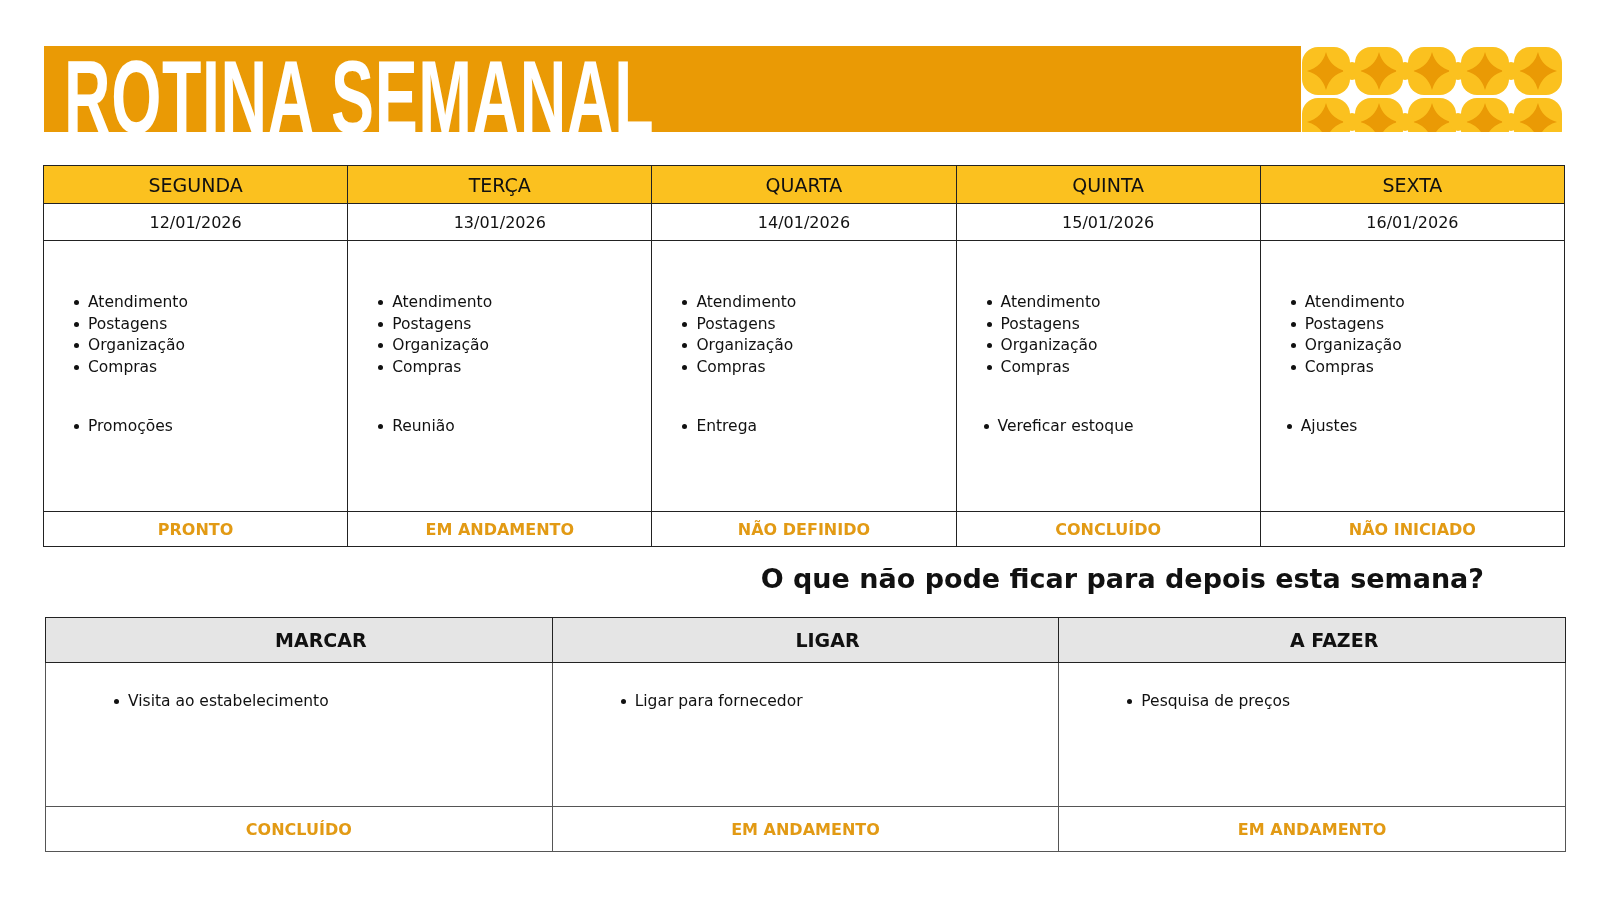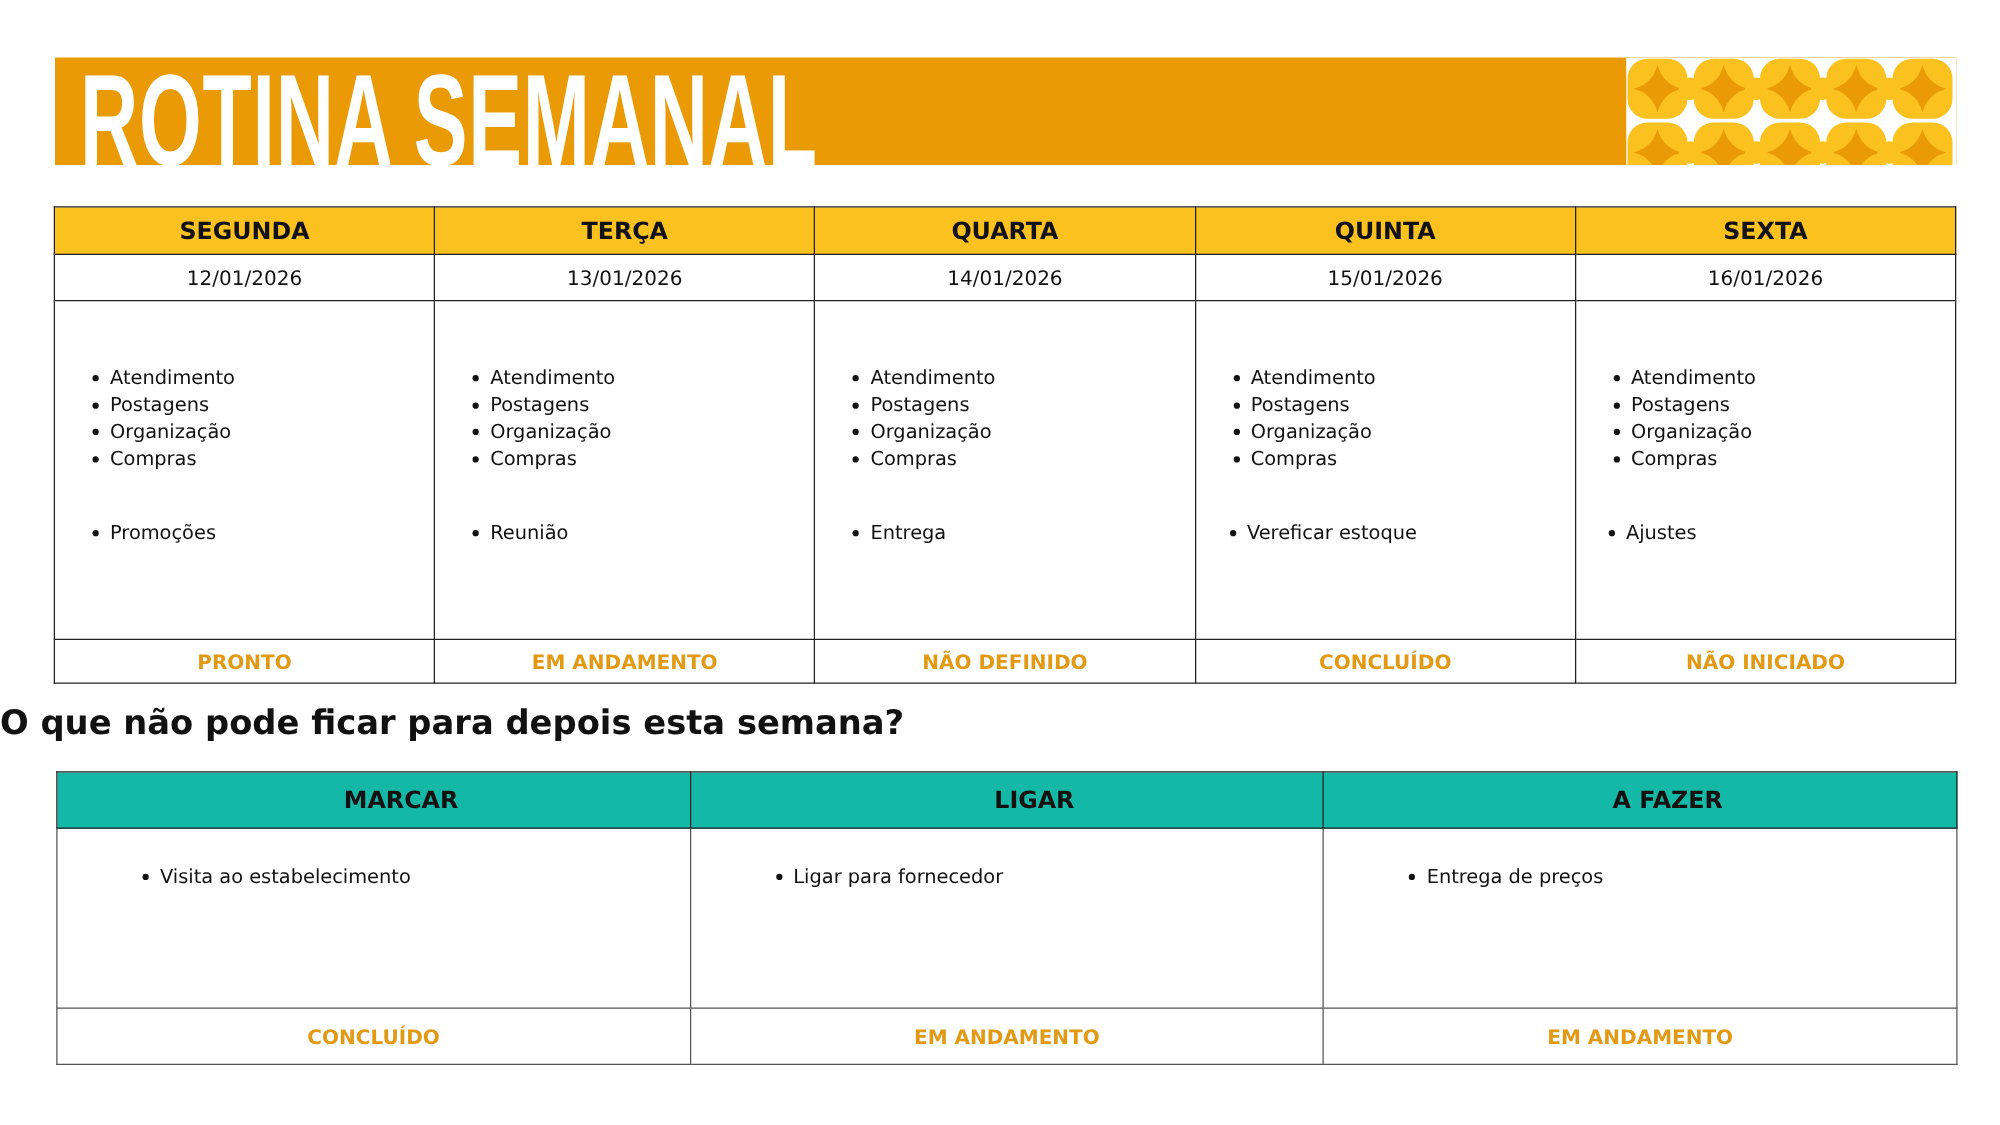--- a/index.html
+++ b/index.html
@@ -13,37 +13,37 @@
                   color:#ffffff; font-size:104px; line-height:110px;
                   transform:scaleX(0.62); transform-origin:left center;
                   letter-spacing:1px; white-space:nowrap; }
   .pattern { position:absolute; left:1257px; top:0; width:264px; height:101px; background:#fff; }
 
   table { border-collapse:collapse; table-layout:fixed; position:absolute; }
   td, th { padding:0; text-align:center; vertical-align:middle; }
 
   .week { left:43px; top:165px; width:1522px; }
   .week th { background:#FBC11F; border:1.5px solid #222; height:37px;
-             font-size:19px; font-weight:bold; color:#111; }
+             font-size:19px; font-weight:normal; color:#111; }
   .week td.date { border:1.5px solid #222; height:36px; font-size:16px; color:#111; }
   .week td.tasks { border:1.5px solid #222; height:270px; vertical-align:top; text-align:left; }
   .week td.status { border:1.5px solid #222; height:34px; font-size:16px; font-weight:bold; color:#E29A14;text-align:center; }
 
   ul { margin:0; padding:0; list-style:none; }
   li { font-size:15.5px; line-height:21.5px; position:relative; padding-left:14px; color:#111; }
   li::before { content:""; position:absolute; left:0; top:8px; width:5px; height:5px;
                border-radius:50%; background:#111; }
   .tasks-wrap { padding:51px 0 0 30px; }
   .extra { margin-top:38px; }
 
-  .question { position:absolute; left:0; width:1484px; top:563px; text-align:left;
+  .question { position:absolute; left:0; width:1484px; top:563px; text-align:right;
               font-size:27px; font-weight:bold; color:#111; }
 
   .todo { left:45px; top:617px; width:1521px; }
-  .todo th { background:#14b8a6; border:1.5px solid #222; height:44px;
+  .todo th { background:#e5e5e5; border:1.5px solid #222; height:44px;
              font-size:19px; font-weight:bold; color:#111;padding-left:44px; }
   .todo td.tasks { border:1px solid #555; height:143px; vertical-align:top; text-align:left; }
   .todo td.status { border:1px solid #555; height:44px; font-size:16px; font-weight:bold; color:#E29A14; }
   .todo .tasks-wrap { padding:28px 0 0 68px; }
 </style>
 </head>
 <body>
 
 <div class="banner">
   <div class="banner-title">ROTINA SEMANAL</div>
@@ -190,21 +190,21 @@
     <td class="tasks">
           <div class="tasks-wrap">
       <ul>
               <li>Ligar para fornecedor</li>
             </ul>
     </div>
         </td>
     <td class="tasks">
           <div class="tasks-wrap">
       <ul>
-              <li>Entrega de preços</li>
+              <li>Pesquisa de preços</li>
             </ul>
     </div>
         </td>
   </tr>
   <tr>
     <td class="status">CONCLUÍDO</td>
     <td class="status">EM ANDAMENTO</td>
     <td class="status">EM ANDAMENTO</td>
   </tr>
 </tbody>

